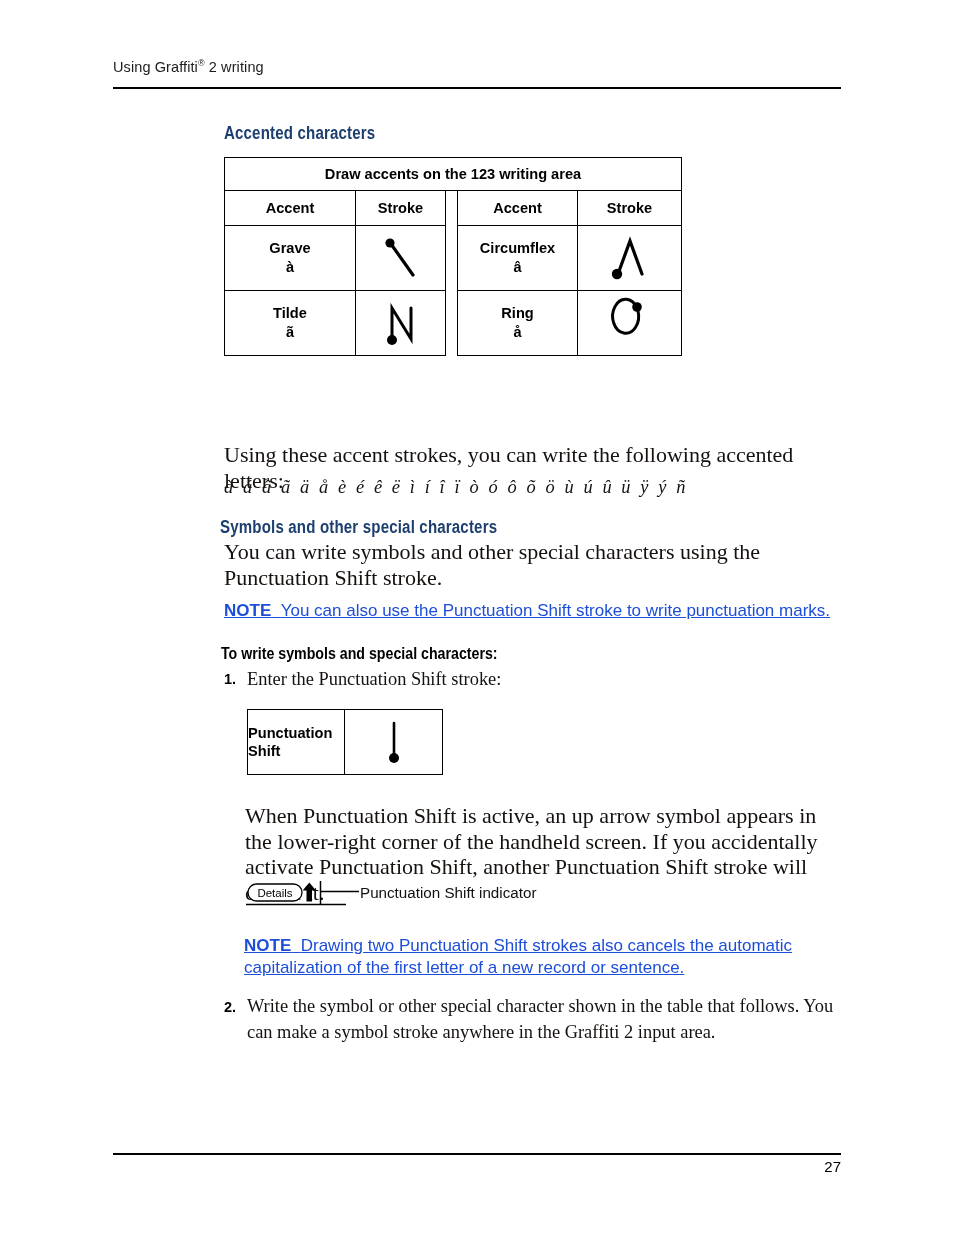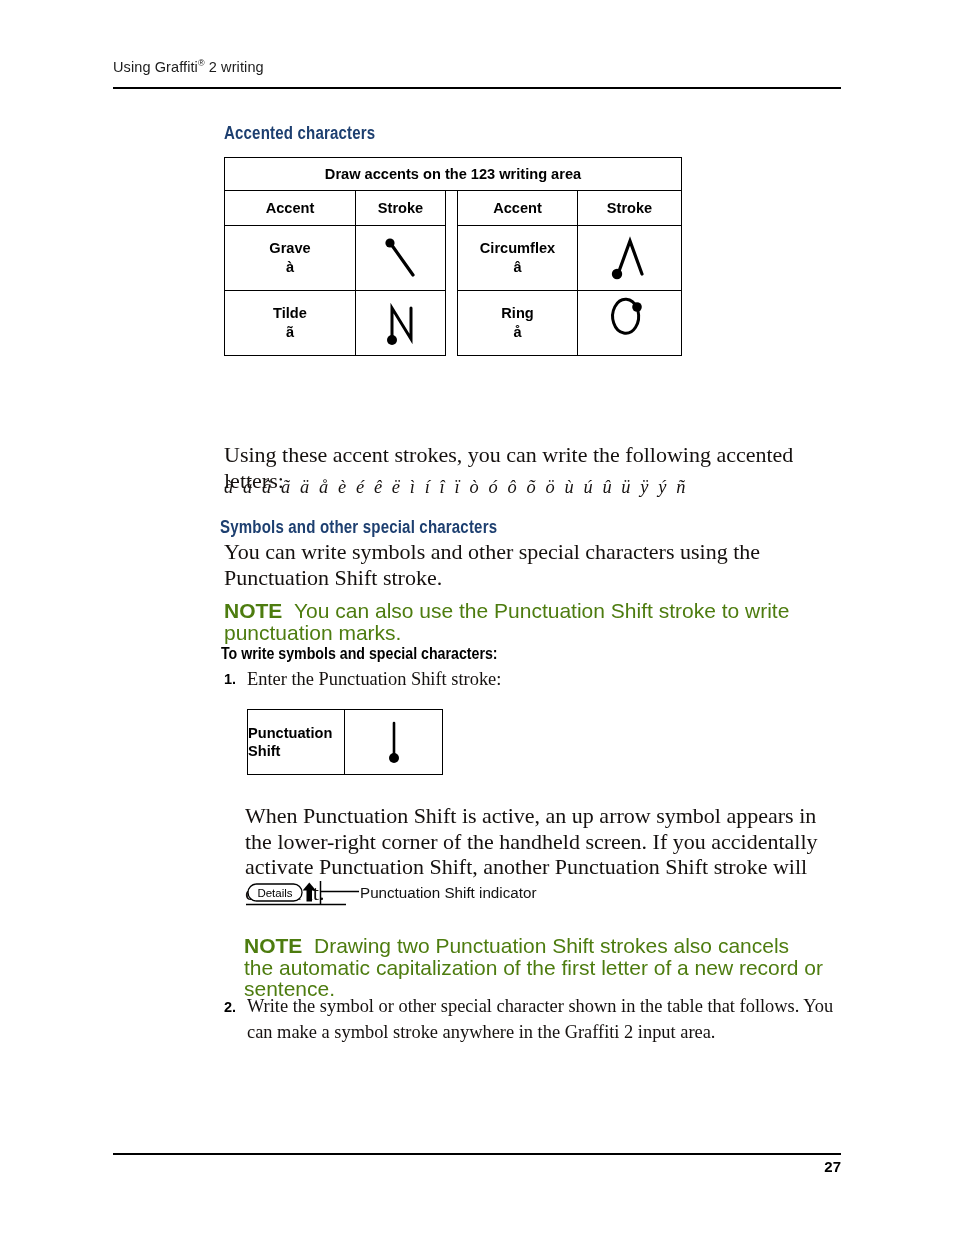--- a/index.html
+++ b/index.html
@@ -50,21 +50,21 @@
     height: 1.6px;
     background: #000;
   }
   .page-number {
     position: absolute;
     left: 113px;
     top: 1158px;
     width: 728px;
     text-align: right;
     font-family: "Liberation Sans", sans-serif;
-    font-weight: bold;
+    font-weight: normal;
     font-size: 15px;
   }
 
   
   .h2-blue {
     position: absolute;
     font-family: "Liberation Sans", sans-serif;
     font-weight: bold;
     font-size: 17.5px;
     color: #1d3f70;
@@ -96,23 +96,24 @@
     position: absolute;
     font-family: "Liberation Serif", serif;
     font-size: 18.4px;
     letter-spacing: 2.6px;
     color: #15110f;
     font-style: italic;
   }
   .note-block {
     position: absolute;
     font-family: "Liberation Sans", sans-serif;
-    font-size: 21px;
+    font-size: 17px;
     line-height: 21.5px;
-    color: #4d7c0f;
+    color: #1d4ed8;
+    text-decoration: underline;
   }
   .note-block b { font-weight: bold; }
 
   .step {
     position: absolute;
     font-family: "Liberation Serif", serif;
     font-size: 18.4px;
     line-height: 25.5px;
     color: #15110f;
   }

